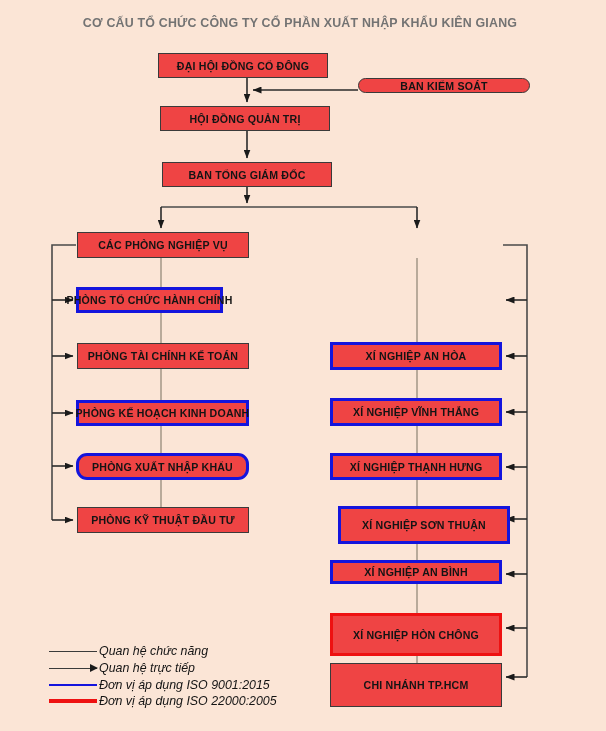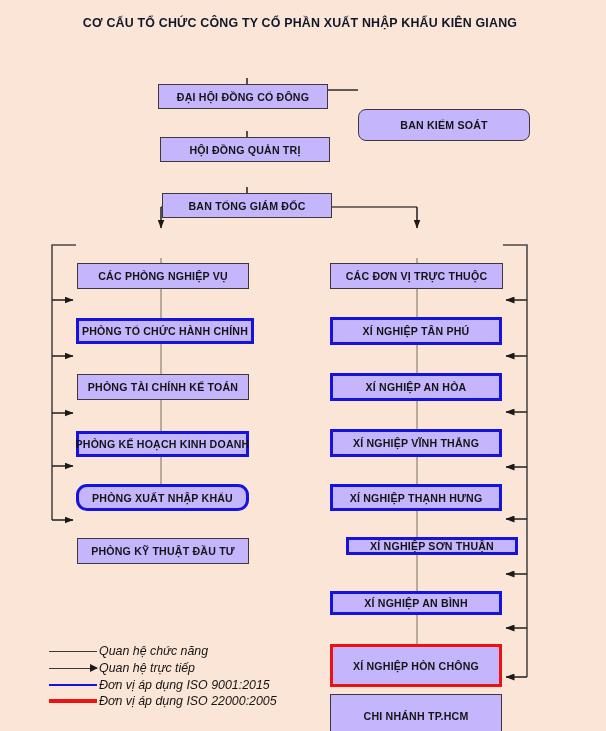--- a/index.html
+++ b/index.html
@@ -9,34 +9,33 @@
   }
   #canvas {
     position:relative;
     width:606px; height:731px;
     background:#fbe5d6;
     overflow:hidden;
   }
   #title {
     position:absolute; left:20px; top:16px; width:560px;
     text-align:center;
-    font-size:12.4px; font-weight:bold; color:#0f172a;
+    font-size:12.4px; font-weight:bold; color:#737373;
     letter-spacing:0.2px;
   }
   svg.wires { position:absolute; left:0; top:0; z-index:1; }
   .box {
     position:absolute; z-index:2;
-    background:#c4b5fd;
+    background:#ef4444;
     border:1.5px solid #3a3a3a;
     box-sizing:border-box;
     display:flex; align-items:center; justify-content:center;
     font-size:10.6px; font-weight:bold; color:#141414;
     text-align:center; white-space:nowrap;
     letter-spacing:0.2px;
-    margin-top:31px;
   }
   .box.blue { border:3px solid #1414dd; }
   .box.red  { border:3.5px solid #ee1111; }
   .legend-row {
     position:absolute; left:49px;
     display:flex; align-items:center; z-index:2;
   }
   .legend-sample { width:48px; display:flex; align-items:center; position:relative; }
   .ls-line  { width:48px; height:0; border-top:1.5px solid #3a3a3a; }
   .ls-line.blue { border-top:2.5px solid #1414dd; }
@@ -97,49 +96,47 @@
       <line x1="527" y1="467" x2="506" y2="467"></line>
       <line x1="527" y1="519" x2="506" y2="519"></line>
       <line x1="527" y1="574" x2="506" y2="574"></line>
       <line x1="527" y1="628" x2="506" y2="628"></line>
       <line x1="527" y1="677" x2="506" y2="677"></line>
     </g>
   </svg>
 
   <div class="box" style="left:158px;top:53px;width:170px;height:25px;">ĐẠI HỘI ĐỒNG CỔ ĐÔNG</div>
 
-  <div class="box" style="left:358px;top:78px;width:172px;height:32px;border-radius:8px;">BAN KIỂM SOÁT</div>
+  <div class="box" style="left:358px;top:78px;width:172px;height:15px;border-radius:8px;">BAN KIỂM SOÁT</div>
 
   <div class="box" style="left:160px;top:106px;width:170px;height:25px;">HỘI ĐỒNG QUẢN TRỊ</div>
 
   <div class="box" style="left:162px;top:162px;width:170px;height:25px;">BAN TỔNG GIÁM ĐỐC</div>
 
   <div class="box" style="left:77px;top:232px;width:172px;height:26px;">CÁC PHÒNG NGHIỆP VỤ</div>
 
-  <div class="box" style="left:330px;top:232px;width:173px;height:26px;">CÁC ĐƠN VỊ TRỰC THUỘC</div>
 
-  <div class="box blue" style="left:76px;top:287px;width:178px;height:26px;">PHÒNG TỔ CHỨC HÀNH CHÍNH</div>
+  <div class="box blue" style="left:76px;top:287px;width:147px;height:26px;">PHÒNG TỔ CHỨC HÀNH CHÍNH</div>
 
   <div class="box" style="left:77px;top:343px;width:172px;height:26px;">PHÒNG TÀI CHÍNH KẾ TOÁN</div>
 
   <div class="box blue" style="left:76px;top:400px;width:173px;height:26px;">PHÒNG KẾ HOẠCH KINH DOANH</div>
 
   <div class="box blue" style="left:76px;top:453px;width:173px;height:27px;border-radius:11px;">PHÒNG XUẤT NHẬP KHẨU</div>
 
   <div class="box" style="left:77px;top:507px;width:172px;height:26px;">PHÒNG KỸ THUẬT ĐẦU TƯ</div>
 
-  <div class="box blue" style="left:330px;top:286px;width:172px;height:28px;">XÍ NGHIỆP TÂN PHÚ</div>
 
   <div class="box blue" style="left:330px;top:342px;width:172px;height:28px;">XÍ NGHIỆP AN HÒA</div>
 
   <div class="box blue" style="left:330px;top:398px;width:172px;height:28px;">XÍ NGHIỆP VĨNH THẮNG</div>
 
   <div class="box blue" style="left:330px;top:453px;width:172px;height:27px;">XÍ NGHIỆP THẠNH HƯNG</div>
 
-  <div class="box blue" style="left:346px;top:506px;width:172px;height:18px;">XÍ NGHIỆP SƠN THUẬN</div>
+  <div class="box blue" style="left:338px;top:506px;width:172px;height:38px;">XÍ NGHIỆP SƠN THUẬN</div>
 
   <div class="box blue" style="left:330px;top:560px;width:172px;height:24px;">XÍ NGHIỆP AN BÌNH</div>
 
   <div class="box red" style="left:330px;top:613px;width:172px;height:43px;">XÍ NGHIỆP HÒN CHÔNG</div>
 
   <div class="box" style="left:330px;top:663px;width:172px;height:44px;">CHI NHÁNH TP.HCM</div>
 
   <div class="legend-row" style="top:644px;">
     <span class="legend-sample">
         <span class="ls-line"></span>

